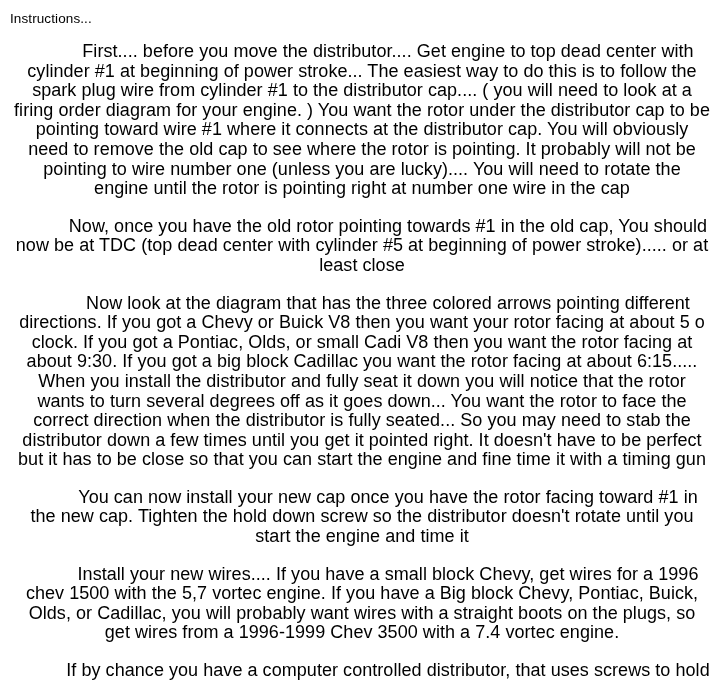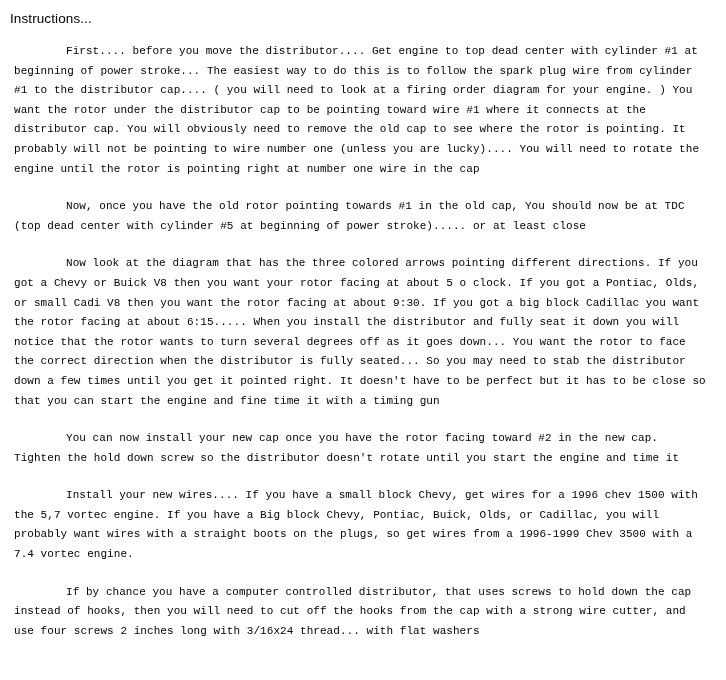--- a/index.html
+++ b/index.html
@@ -22,38 +22,37 @@
     background: #ffffff;
   }
   .doc-title {
     text-align: left;
     font-size: 13.5px;
     line-height: 18px;
     margin: 2px 0 14px 0;
     letter-spacing: 0.1px;
   }
   .para {
-    font-size: 11px;
+    font-size: 18px;
     line-height: 19.6px;
     text-indent: 52px;
     margin: 0 0 18px 0;
-    text-align: left;
+    text-align: center;
     padding: 0 6px 0 4px;
     letter-spacing: 0.05px;
-    font-family: Liberation Mono, monospace;
   }
   .para:last-child {
     margin-bottom: 0;
     margin-top: 12px;
   }
 </style>
 </head>
 <body>
 
 <div class="page">
   <div class="doc-title">Instructions...</div>
   <p class="para">First.... before you move the distributor.... Get engine to top dead center with cylinder #1 at beginning of power stroke... The easiest way to do this is to follow the spark plug wire from cylinder #1 to the distributor cap.... ( you will need to look at a firing order diagram for your engine. ) You want the rotor under the distributor cap to be pointing toward wire #1 where it connects at the distributor cap. You will obviously need to remove the old cap to see where the rotor is pointing. It probably will not be pointing to wire number one (unless you are lucky).... You will need to rotate the engine until the rotor is pointing right at number one wire in the cap</p>
   <p class="para">Now, once you have the old rotor pointing towards #1 in the old cap, You should now be at TDC (top dead center with cylinder #5 at beginning of power stroke)..... or at least close</p>
   <p class="para">Now look at the diagram that has the three colored arrows pointing different directions. If you got a Chevy or Buick V8 then you want your rotor facing at about 5 o clock. If you got a Pontiac, Olds, or small Cadi V8 then you want the rotor facing at about 9:30.  If you got a big block Cadillac you want the rotor facing at about 6:15..... When you install the distributor and fully seat it down you will notice that the rotor wants to turn several degrees off as it goes down... You want the rotor to face the correct direction when the distributor is fully seated... So you may need to stab the distributor down a few times until you get it pointed right. It doesn't have to be perfect but it has to be close so that you can start the engine and fine time it with a timing gun</p>
-  <p class="para">You can now install your new cap once you have the rotor facing toward #2 in the new cap. Tighten the hold down screw so the distributor doesn't rotate until you start the engine and time it</p>
+  <p class="para">You can now install your new cap once you have the rotor facing toward #1 in the new cap. Tighten the hold down screw so the distributor doesn't rotate until you start the engine and time it</p>
   <p class="para">Install your new wires.... If you have a small block Chevy, get wires for a 1996 chev 1500 with the 5,7 vortec engine. If you have a Big block Chevy, Pontiac, Buick, Olds, or Cadillac, you will probably want wires with a straight boots on the plugs, so get wires from a 1996-1999 Chev 3500 with a 7.4 vortec engine.</p>
   <p class="para">If by chance you have a computer controlled distributor, that uses screws to hold down the cap instead of hooks, then you will need to cut off the hooks from the cap with a strong wire cutter, and use four screws 2 inches long with 3/16x24 thread... with flat washers</p>
 </div>
 
 </body></html>

